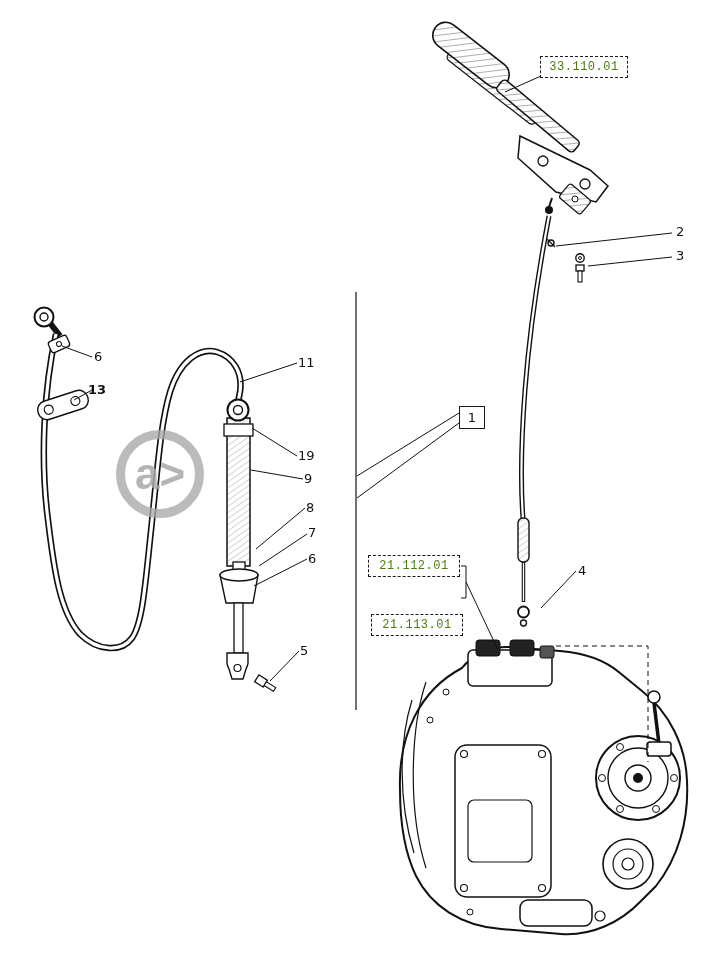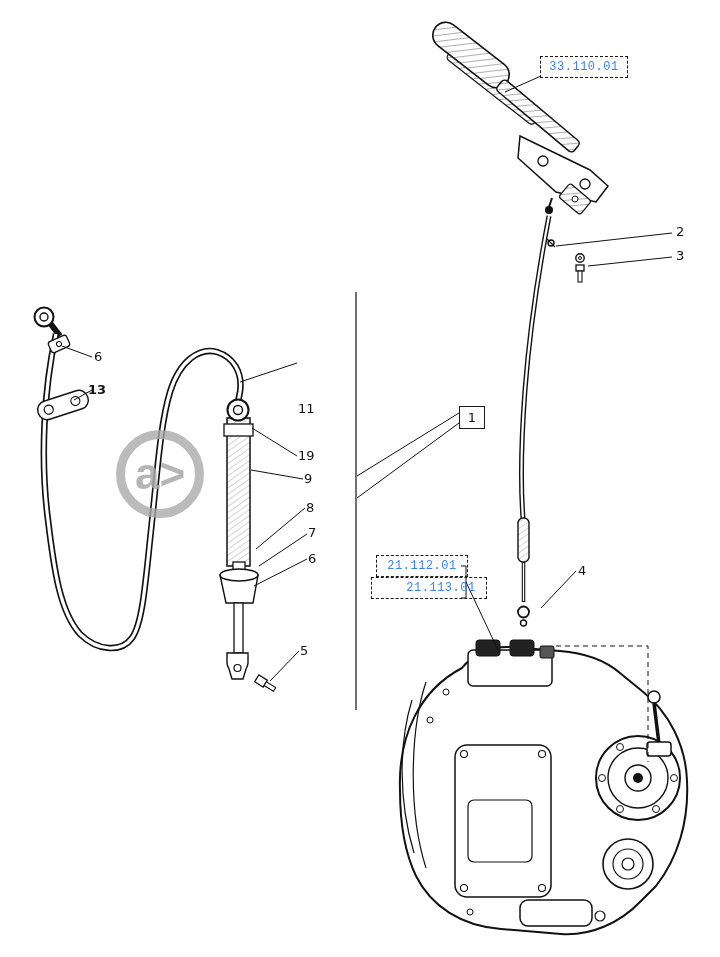--- a/index.html
+++ b/index.html
@@ -2,21 +2,21 @@
 <html><head>
 <meta charset="utf-8">
 <style>
   html,body{margin:0;padding:0;background:#fff;}
   #page{position:relative;width:720px;height:957px;background:#fff;overflow:hidden;
         font-family:"Liberation Sans",sans-serif;}
   #art{position:absolute;left:0;top:0;z-index:1;}
   .callout{position:absolute;z-index:3;font:13px "DejaVu Sans",sans-serif;color:#111;}
   .refbox{position:absolute;z-index:3;border:1.5px dashed #1a1a1a;display:flex;
           align-items:center;justify-content:center;
-          font:12px "Liberation Mono",monospace;color:#3b82f6;letter-spacing:0.5px;}
+          font:12px "Liberation Mono",monospace;color:#4d7c0f;letter-spacing:0.5px;}
   .solidbox{position:absolute;z-index:3;border:1.5px solid #1a1a1a;display:flex;
           align-items:center;justify-content:center;font:13px "DejaVu Sans",sans-serif;color:#111;}
   .watermark{position:absolute;left:116px;top:430px;z-index:2;display:flex;
              align-items:center;gap:12px;pointer-events:none;}
   .wm-circle{width:88px;height:88px;border:9px solid rgba(168,168,168,0.78);
              border-radius:50%;display:flex;align-items:center;justify-content:center;
              font:bold 44px "Liberation Sans",sans-serif;color:rgba(168,168,168,0.85);
              box-sizing:border-box;}
   .wm-text{font:bold 64px "Liberation Sans",sans-serif;color:rgba(165,165,165,0.78);
            letter-spacing:3px;}
@@ -156,31 +156,31 @@
       <path d="M576,571 L541,608"></path>
       <path d="M461,566 L466,566 M461,598 L466,598 M466,566 L466,598 M466,582 L498,650"></path>
     </g>
   </svg>
 
   <div class="watermark">
     <span class="wm-circle">a&gt;</span>
   </div>
 
   <div class="refbox" style="left:540px;top:56px;width:86px;height:20px;">33.110.01</div>
-  <div class="refbox" style="left:376px;top:555px;width:90px;height:20px;text-align:right;">21.112.01</div>
-  <div class="refbox" style="left:371px;top:577px;width:90px;height:20px;padding-left:24px;">21.113.01</div>
+  <div class="refbox" style="left:368px;top:555px;width:90px;height:20px;text-align:right;">21.112.01</div>
+  <div class="refbox" style="left:371px;top:614px;width:90px;height:20px;">21.113.01</div>
 
   <div class="solidbox" style="left:459px;top:406px;width:24px;height:21px;">1</div>
 
   <span class="callout" style="left:676px;top:224px;">2</span>
   <span class="callout" style="left:676px;top:248px;">3</span>
   <span class="callout" style="left:578px;top:563px;">4</span>
   <span class="callout" style="left:300px;top:643px;">5</span>
   <span class="callout" style="left:308px;top:551px;">6</span>
   <span class="callout" style="left:308px;top:525px;">7</span>
   <span class="callout" style="left:306px;top:500px;">8</span>
   <span class="callout" style="left:304px;top:471px;">9</span>
   <span class="callout" style="left:298px;top:448px;">19</span>
-  <span class="callout" style="left:298px;top:355px;margin-top:46px;">11</span>
+  <span class="callout" style="left:298px;top:355px;">11</span>
   <span class="callout" style="left:94px;top:349px;">6</span>
   <span class="callout" style="left:88px;top:382px;font-weight:bold;">13</span>
 
 </div>
 
 </body></html>

